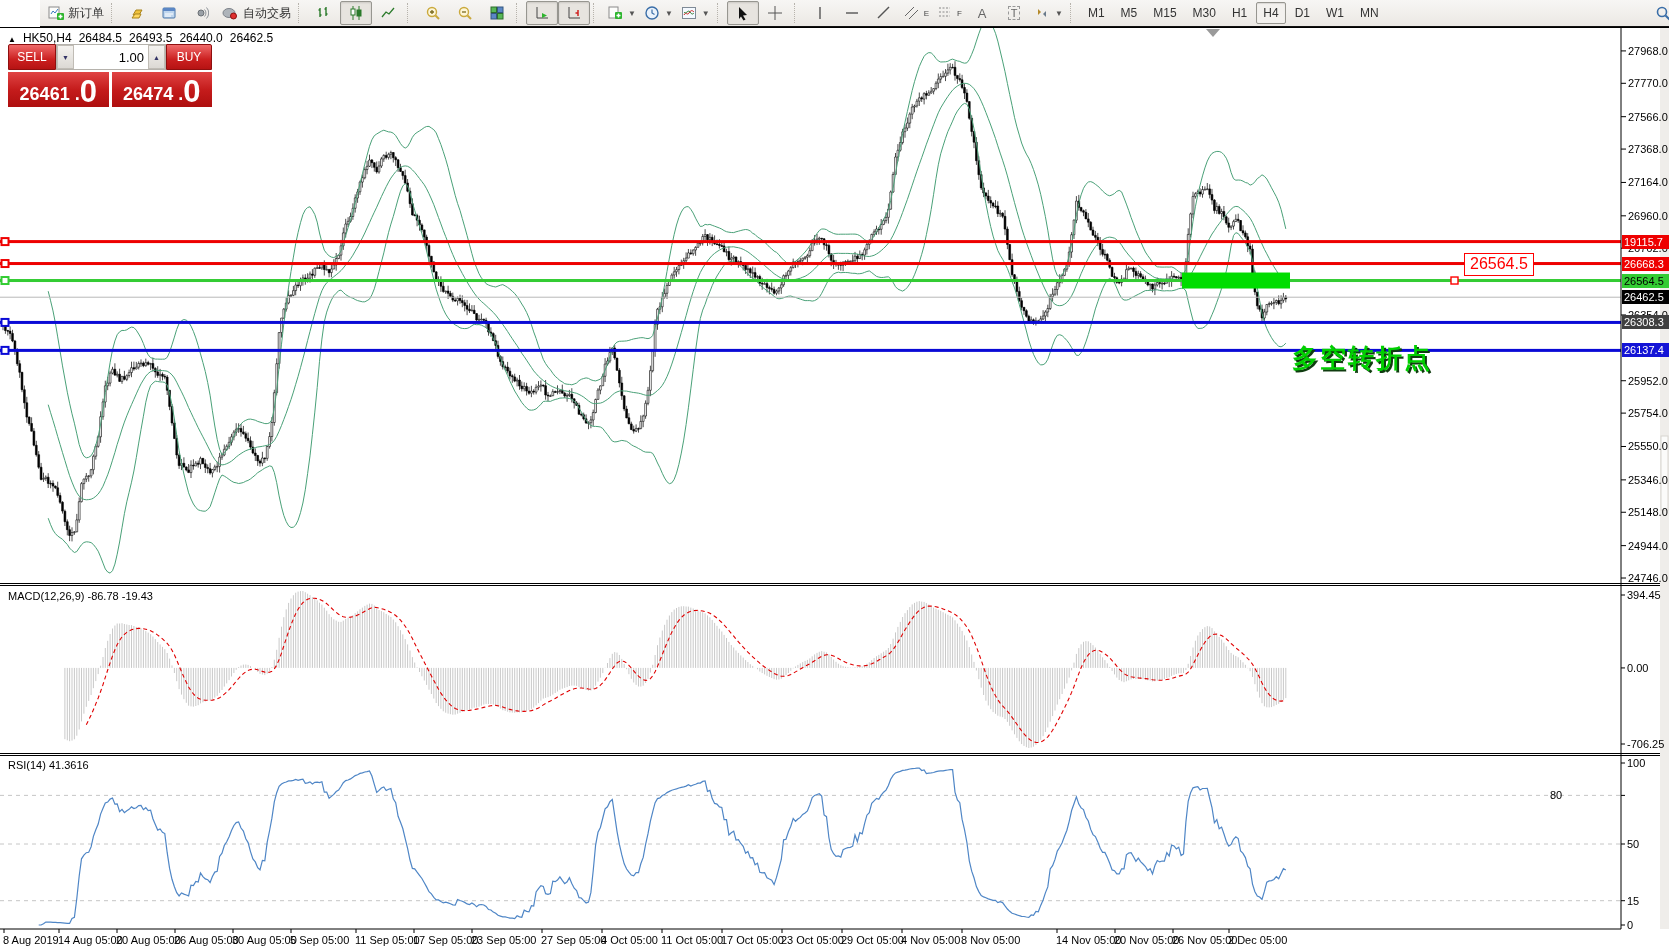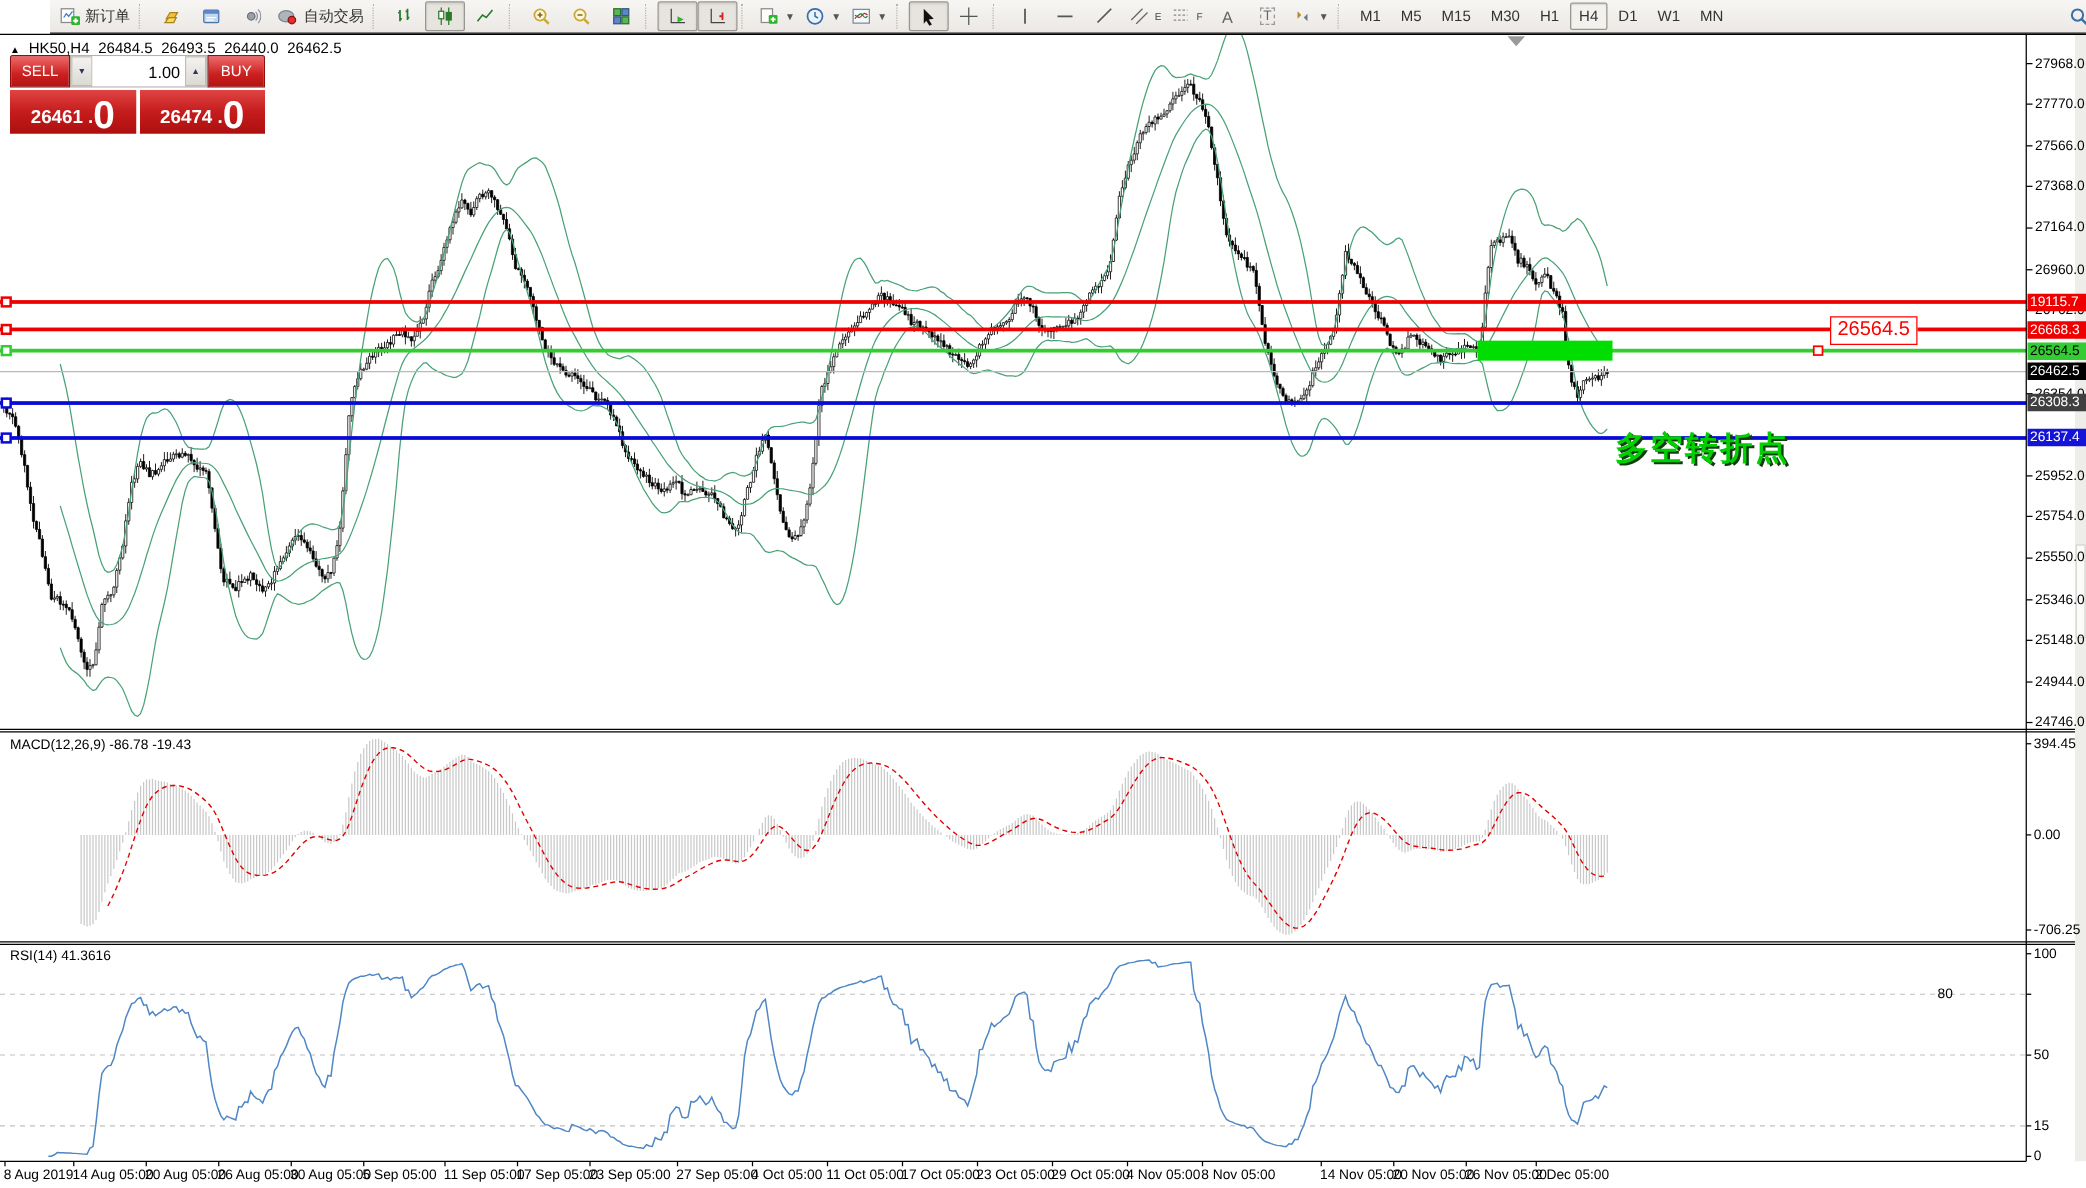--- a/index.html
+++ b/index.html
@@ -31,21 +31,21 @@
   #qp-sell-btn{width:48px;border-radius:2px 0 0 0;}
   #qp-buy-btn{width:46px;flex:0 0 auto;border-radius:0 2px 0 0;}
   #qp-spinner{flex:1;display:flex;background:#fff;border:1px solid #b5b2ac;box-sizing:border-box;}
   .qp-spin{width:17px;background:linear-gradient(180deg,#f4f2ef,#dcd9d4);border:1px solid #c0bcb5;
     display:flex;align-items:center;justify-content:center;font-size:7px;color:#336;box-sizing:border-box;}
   #qp-vol{flex:1;border:0;outline:0;text-align:right;font-size:13px;padding-right:4px;width:60px;
     font-family:"Liberation Sans",sans-serif;}
   #qp-row2{display:flex;gap:3px;margin-top:2px;height:35px;}
   .qp-price{flex:1;background:linear-gradient(180deg,#e04444,#c51c1c 50%,#ae0f0f);
     color:#fff;display:flex;align-items:flex-end;justify-content:center;padding-bottom:1px;}
-  .qp-price .main{font-size:15px;font-weight:bold;line-height:24px;}
+  .qp-price .main{font-size:18px;font-weight:bold;line-height:24px;}
   .qp-price .big{font-size:31px;font-weight:bold;line-height:28px;}
   
   .pane-label{position:absolute;left:8px;font-size:11px;color:#000;z-index:4;}
   
   #annotation{position:absolute;left:1292px;top:341px;font-size:26px;font-weight:bold;color:#00d000;
     text-shadow:2px 2px 0 #103c10;letter-spacing:2px;z-index:6;}
   #callout{position:absolute;left:1464px;top:253px;border:1px solid #f00;background:#fff;color:#f00;
     font-size:16px;padding:1px 5px 2px 5px;z-index:6;}
   
   .ytick{position:absolute;left:1627px;font-size:11px;color:#000;}

